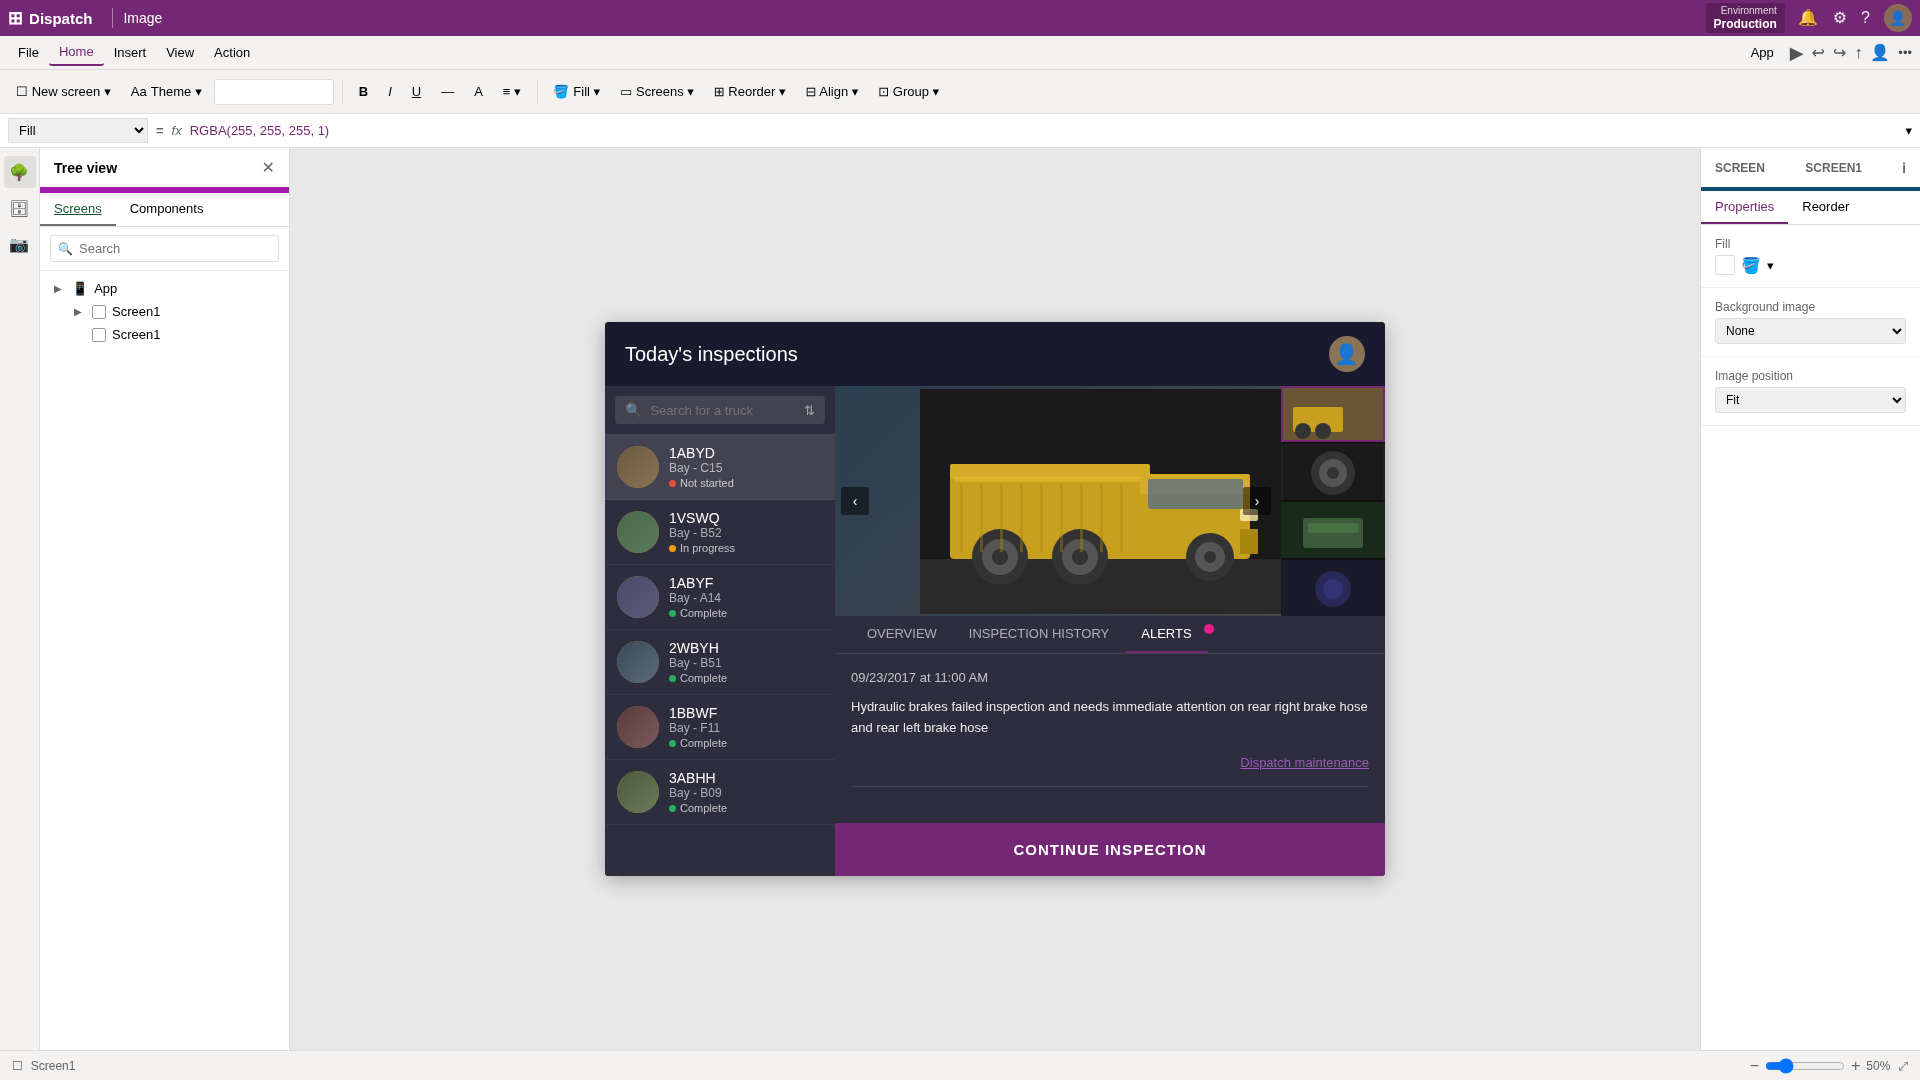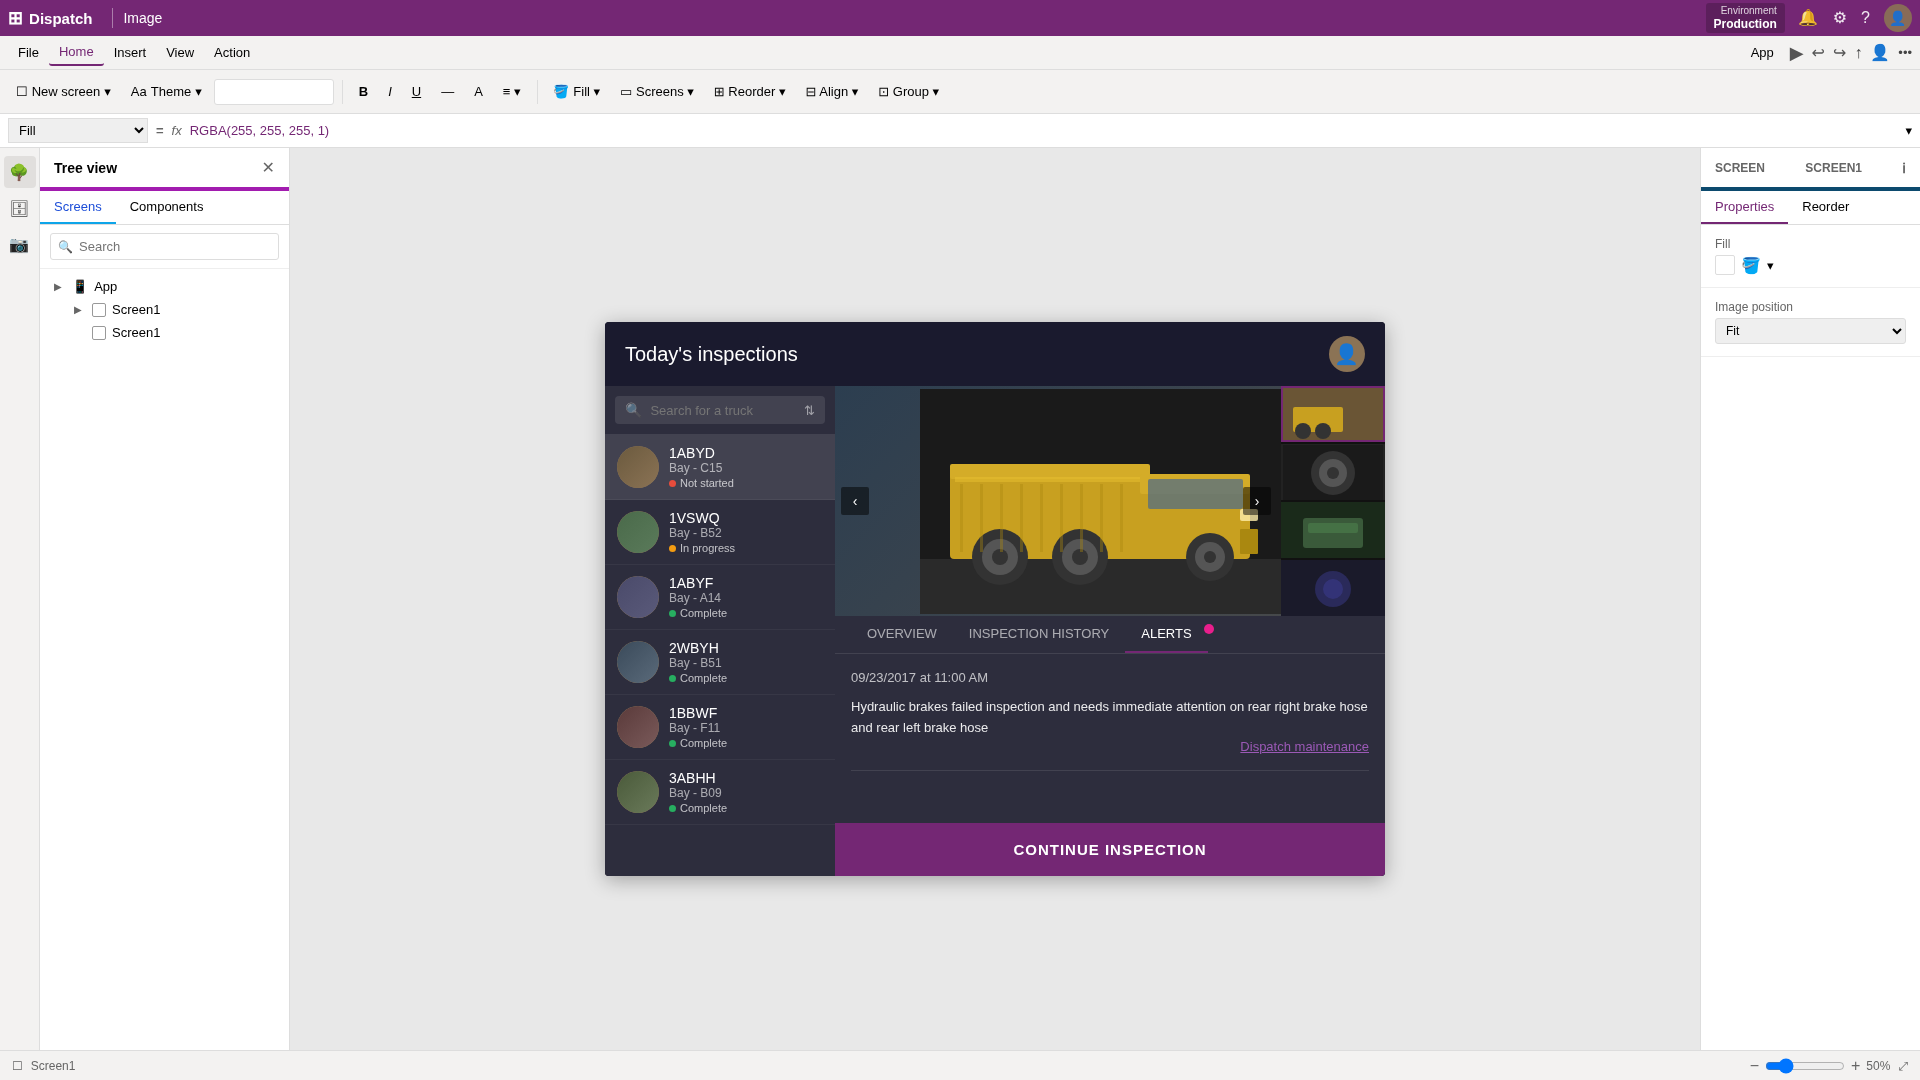--- a/index.html
+++ b/index.html
@@ -43,27 +43,27 @@
     .formula-equals { color: #666; font-weight: bold; }
     .formula-fx { color: #666; font-style: italic; }
     .formula-input { flex: 1; font-size: 13px; color: #742774; }
     .formula-expand { margin-left: auto; cursor: pointer; }
 
     
     .main-layout { display: flex; height: calc(1080px - 36px - 34px - 44px - 34px - 30px); }
 
     
     .left-panel { width: 250px; background: white; border-right: 1px solid #ddd; display: flex; flex-direction: column; flex-shrink: 0; }
-    .panel-header { display: flex; align-items: center; justify-content: space-between; padding: 10px 14px; border-bottom: 4px solid #a21caf; }
+    .panel-header { display: flex; align-items: center; justify-content: space-between; padding: 10px 14px; border-bottom: 6px solid #a21caf; }
     .panel-title { font-weight: 600; font-size: 14px; }
     .panel-close { cursor: pointer; font-size: 16px; color: #666; }
 
     .panel-tabs { display: flex; border-bottom: 1px solid #ddd; }
     .panel-tab { padding: 8px 14px; font-size: 13px; cursor: pointer; }
-    .panel-tab.active { color: #1d4ed8; border-bottom: 2px solid #0ea5e9; font-weight: 500; }
+    .panel-tab.active { color: #14532d; border-bottom: 2px solid #737373; font-weight: 500; text-decoration: underline; }
 
     .panel-search { padding: 8px 10px; border-bottom: 1px solid #eee; }
     .panel-search input { width: 100%; padding: 5px 28px 5px 28px; border: 1px solid #ddd; border-radius: 3px; font-size: 13px; }
     .search-wrapper { position: relative; }
     .search-icon-inner { position: absolute; left: 8px; top: 50%; transform: translateY(-50%); color: #666; font-size: 12px; }
 
     .panel-items { flex: 1; overflow-y: auto; padding: 6px 0; }
     .tree-item { display: flex; align-items: center; gap: 6px; padding: 4px 14px; cursor: pointer; font-size: 13px; }
     .tree-item-app { font-weight: 500; }
     .tree-expand { width: 12px; font-size: 10px; color: #666; }
@@ -125,21 +125,21 @@
     
     .detail-tabs { display: flex; background: #2d2d3d; padding: 0 16px; border-bottom: 1px solid rgba(255,255,255,0.1); }
     .detail-tab { padding: 10px 16px; color: rgba(255,255,255,0.6); font-size: 13px; cursor: pointer; }
     .detail-tab.active { color: white; border-bottom: 2px solid #742774; }
     .detail-tab-alert { position: relative; }
     .alert-badge { position: absolute; top: 8px; right: -6px; width: 10px; height: 10px; background: #e91e8c; border-radius: 50%; }
 
     
     .alert-content { flex: 1; padding: 16px; background: #2d2d3d; }
     .alert-date { color: rgba(255,255,255,0.7); font-size: 13px; margin-bottom: 12px; }
-    .alert-message { color: rgba(255,255,255,0.9); font-size: 13px; line-height: 1.6; }
+    .alert-message { color: rgba(255,255,255,0.9); font-size: 13px; line-height: 1.6; margin-bottom: 16px; }
     .dispatch-link { color: #9b59b6; font-size: 13px; cursor: pointer; text-align: right; display: block; text-decoration: underline; }
     .alert-divider { border: none; border-top: 1px solid rgba(255,255,255,0.1); margin-top: 16px; }
 
     
     .continue-btn { background: #742774; color: white; text-align: center; padding: 18px; font-size: 15px; font-weight: 600; letter-spacing: 1px; cursor: pointer; }
 
     
     .right-panel { width: 220px; background: white; border-left: 1px solid #ddd; display: flex; flex-direction: column; flex-shrink: 0; }
     .right-panel-header { padding: 10px 14px; border-bottom: 4px solid #0c4a6e; font-size: 12px; font-weight: 600; color: #666; text-transform: uppercase; display: flex; justify-content: space-between; align-items: center; }
     .right-panel-tabs { display: flex; border-bottom: 1px solid #ddd; }
@@ -503,20 +503,26 @@
 
     <div class="right-panel-section">
       <div class="right-panel-label">Fill</div>
       <div class="right-panel-value">
         <span style="width:20px;height:20px;background:white;border:1px solid #ddd;border-radius:2px;display:inline-block;"></span>
         <span style="cursor:pointer;font-size:16px;">🪣</span>
         <span style="cursor:pointer;">▾</span>
       </div>
     </div>
 
+    <div class="right-panel-section">
+      <div class="right-panel-label">Background image</div>
+      <select class="right-panel-select">
+        <option>None</option>
+      </select>
+    </div>
 
     <div class="right-panel-section">
       <div class="right-panel-label">Image position</div>
       <select class="right-panel-select">
         <option>Fit</option>
       </select>
     </div>
   </div>
 </div>
 

